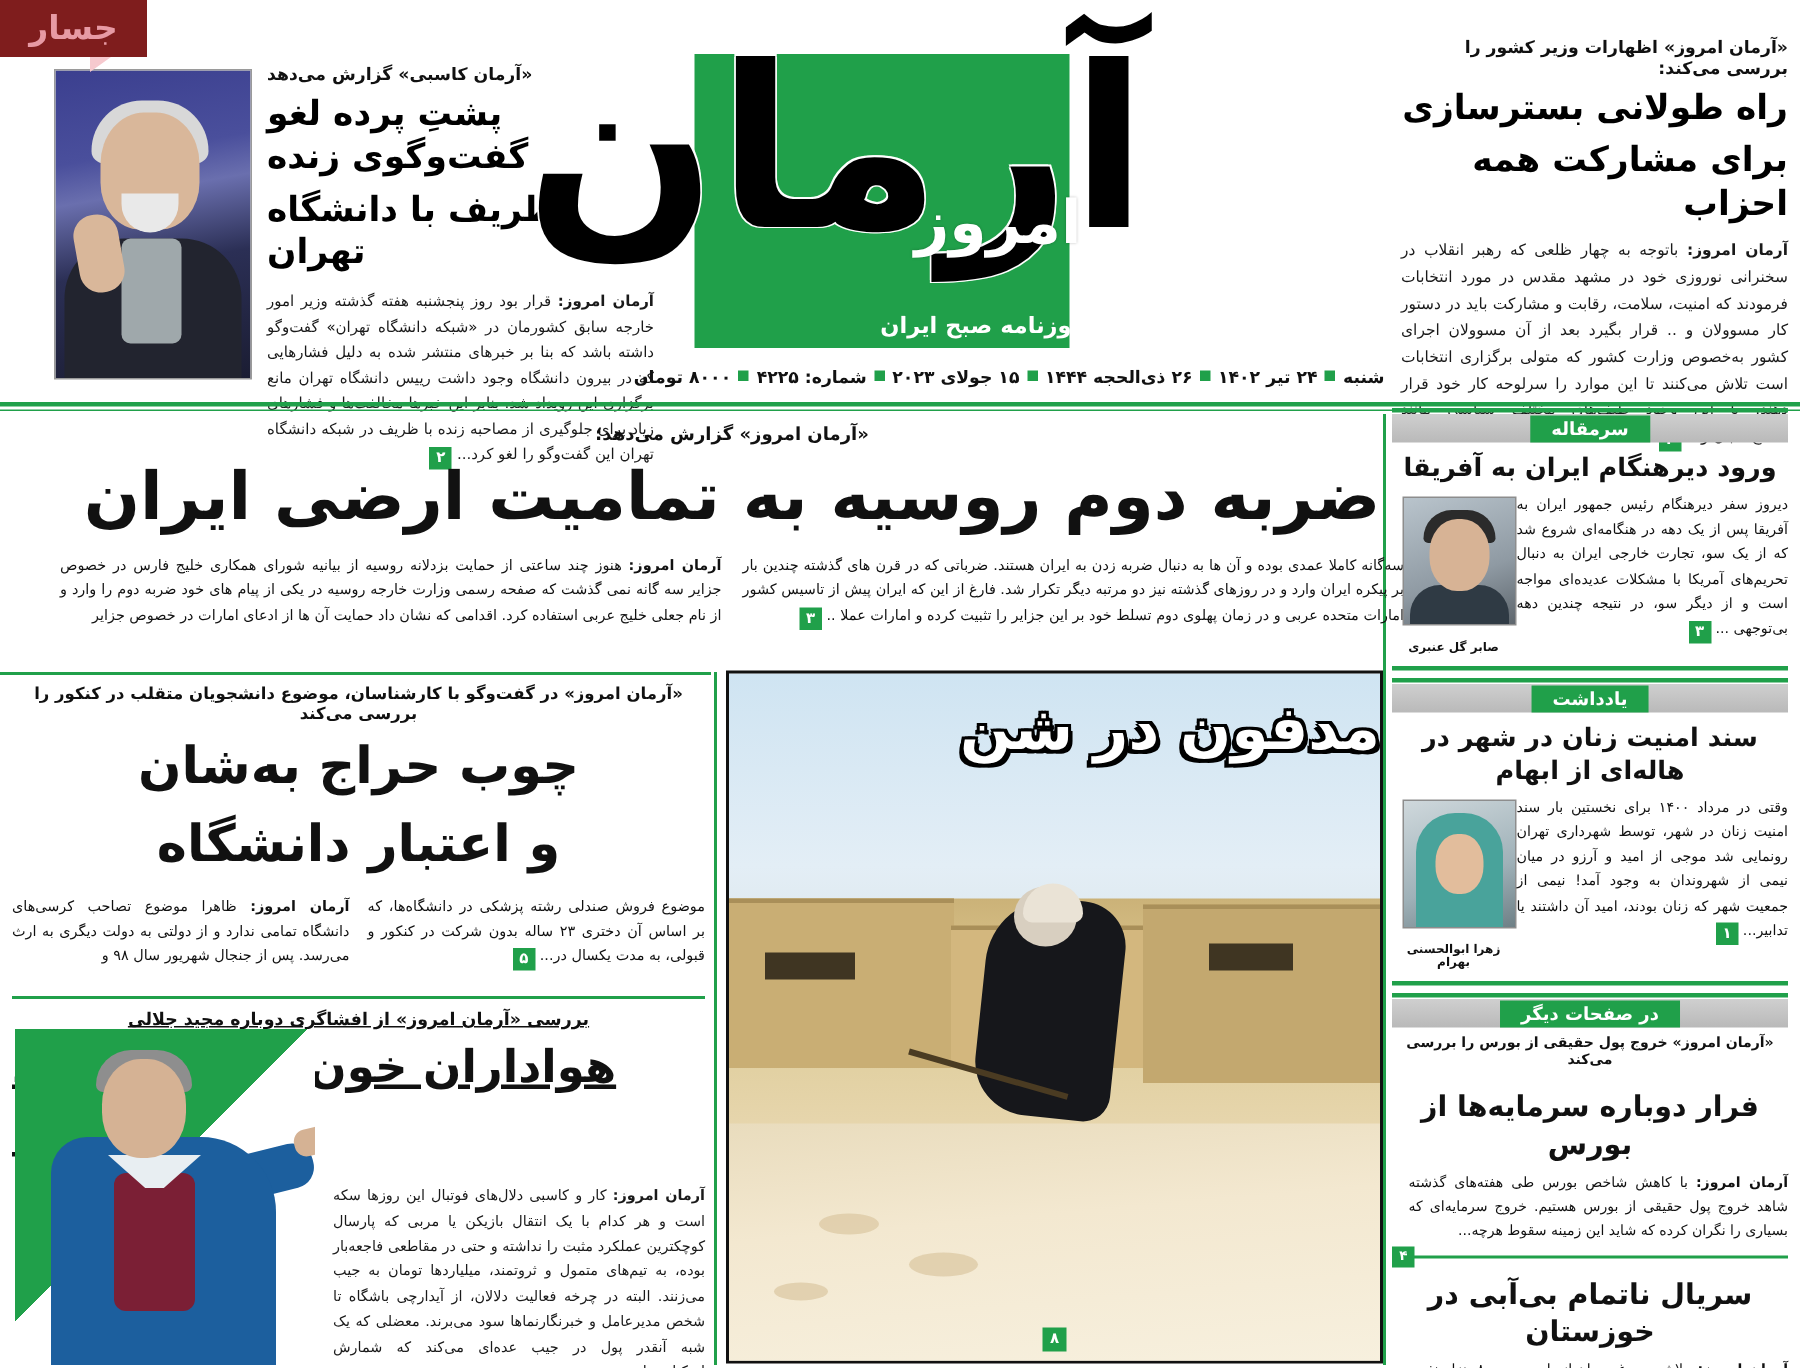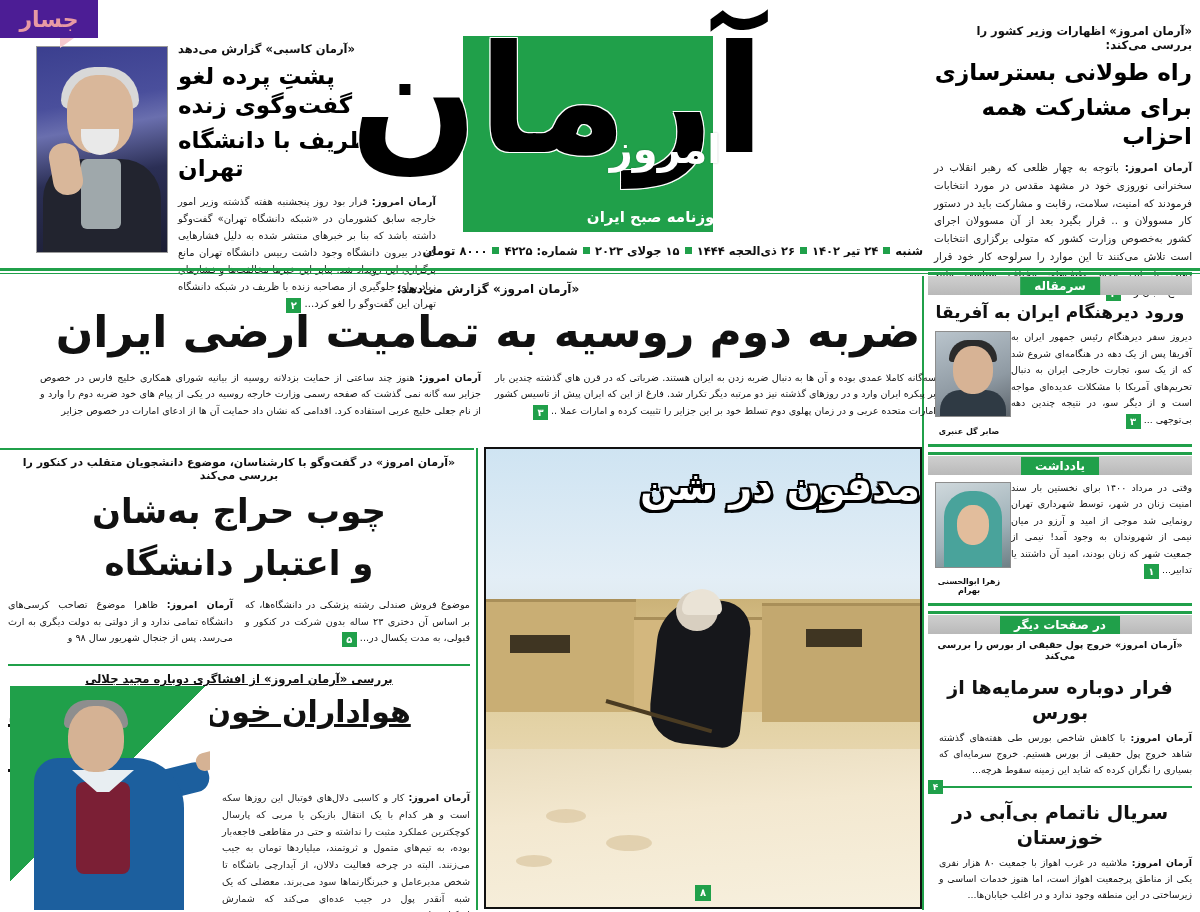--- a/index.html
+++ b/index.html
@@ -11,21 +11,21 @@
     color:#111;
     overflow:hidden;
     position:relative;
     direction:rtl;
   }
   .page{position:relative;width:1200px;height:912px;}
 
   
   .watermark{
     position:absolute;left:0;top:0;width:98px;height:38px;
-    background:#4c1d95;
+    background:#7f1d1d;
     display:flex;align-items:center;justify-content:center;
     z-index:40;
   }
   .watermark::after{
     content:"";position:absolute;left:60px;top:38px;
     border-left:0 solid transparent;border-right:14px solid transparent;
     border-top:10px solid #f6c9ce;
   }
   .watermark span{
     font-size:22px;font-weight:bold;color:#e79aa4;letter-spacing:-1px;
@@ -385,20 +385,21 @@
       <div class="side-body"><span>دیروز سفر دیرهنگام رئیس جمهور ایران به آفریقا پس از یک دهه در هنگامه‌ای شروع شد که از یک سو، تجارت خارجی ایران به دنبال تحریم‌های آمریکا با مشکلات عدیده‌ای مواجه است و از دیگر سو، در نتیجه چندین دهه بی‌توجهی ...</span> <span class="pagebadge">۳</span></div>
       <div class="side-name">صابر گل عنبری</div>
     </div>
 
     <div style="clear:both;"></div>
     <div class="sec-divider"></div>
 
     <div class="sec-head" style="margin-top:9px;">
       <span>یادداشت</span>
     </div>
+    <div class="side-h">سند امنیت زنان در شهر در هاله‌ای از ابهام</div>
     <div class="side-wrap">
       <div class="side-thumb w">
         <div class="sc"></div>
         <div class="f2"></div>
       </div>
       <div class="side-body"><span>وقتی در مرداد ۱۴۰۰ برای نخستین بار سند امنیت زنان در شهر، توسط شهرداری تهران رونمایی شد موجی از امید و آرزو در میان نیمی از شهروندان به وجود آمد! نیمی از جمعیت شهر که زنان بودند، امید آن داشتند یا تدابیر...</span> <span class="pagebadge">۱</span></div>
       <div class="side-name">زهرا ابوالحسنی بهرام</div>
     </div>
 
     <div style="clear:both;"></div>

